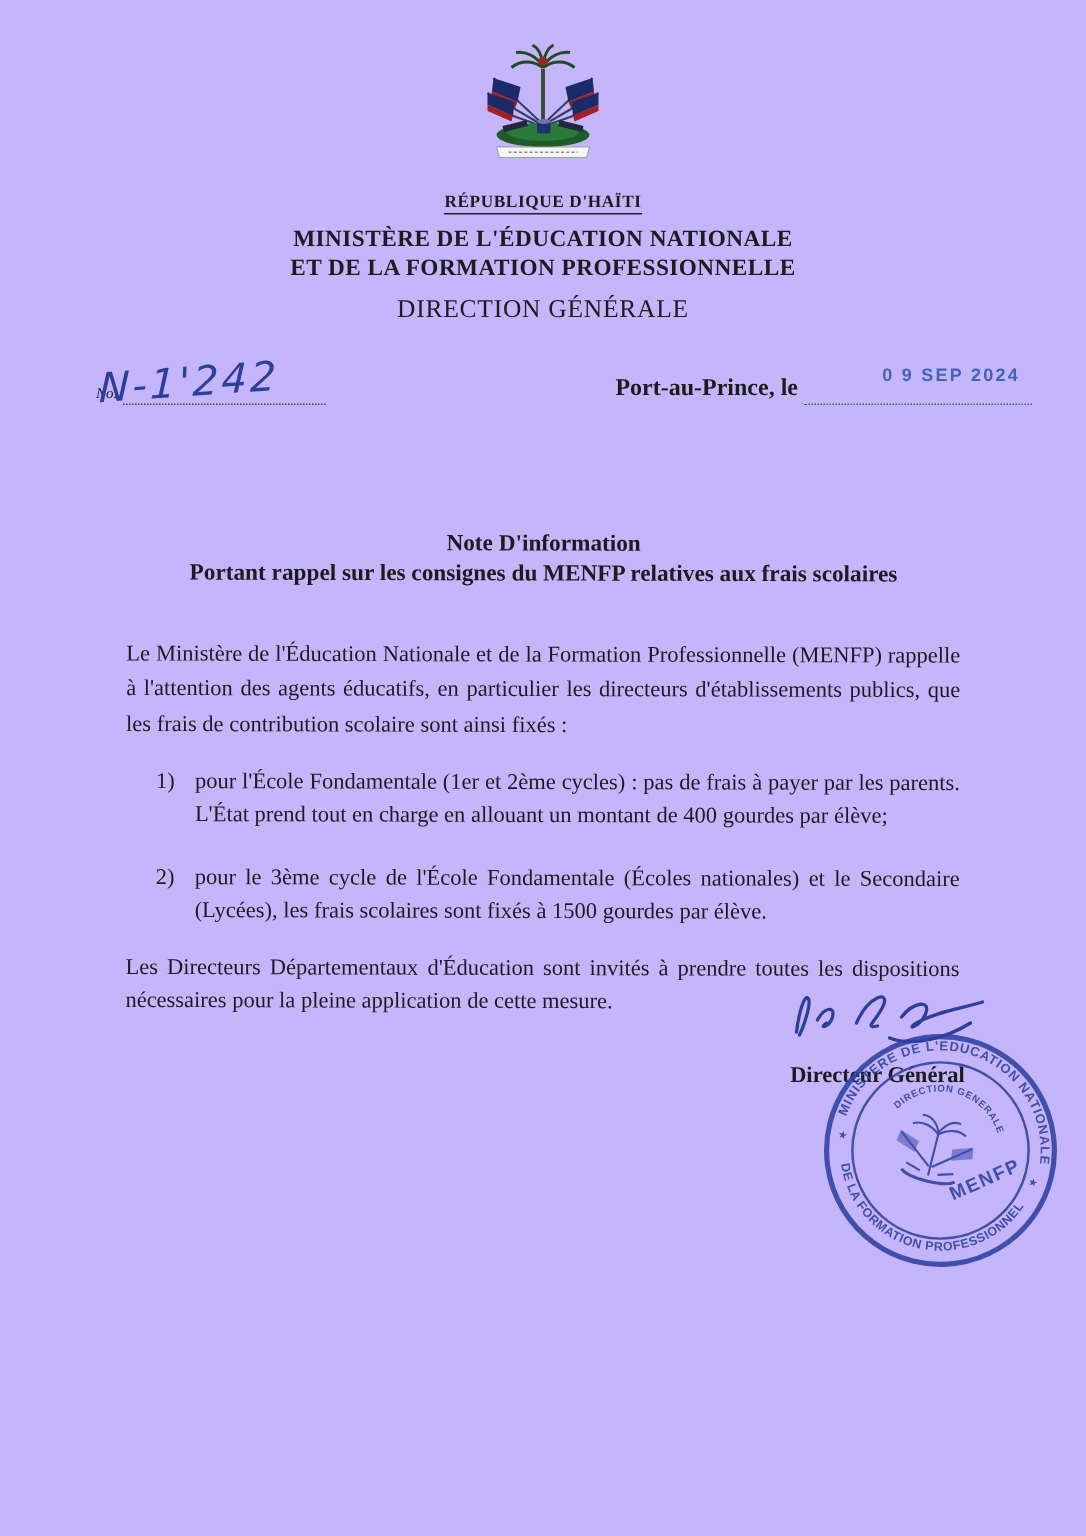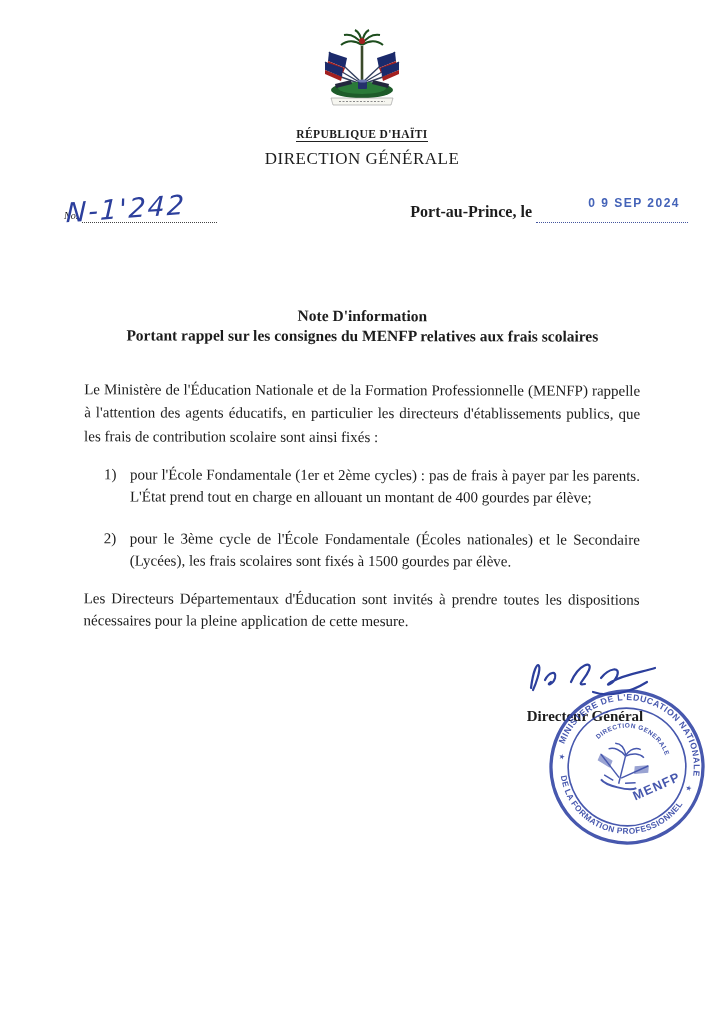--- a/index.html
+++ b/index.html
@@ -1,21 +1,21 @@
 <!DOCTYPE html>
 <html><head>
 <meta charset="utf-8">
 <style>
   * { margin: 0; padding: 0; box-sizing: border-box; }
   html, body { background: #e8e8e8; }
   .page {
     position: relative;
     width: 724px;
     height: 1024px;
-    background: #ffffff;
+    background: #c4b5fd;
     font-family: "Liberation Serif", serif;
     color: #1c1c1c;
     overflow: hidden;
   }
   
   .letterhead { text-align: center; padding-top: 28px; }
   .arms { display: inline-block; }
   .republic {
     display: inline-block;
     margin-top: 4px;
@@ -170,20 +170,24 @@
 
         <rect x="41" y="53" width="9" height="8" rx="1" fill="#24306b"></rect>
         <ellipse cx="45.5" cy="53" rx="4.5" ry="1.6" fill="#6b77b3"></ellipse>
 
         <path d="M14,70 L76,70 L74,77 L16,77 Z" fill="#f6f6f0" stroke="#999" stroke-width="0.6"></path>
         <line x1="22" y1="73.5" x2="68" y2="73.5" stroke="#8a8a8a" stroke-width="1" stroke-dasharray="2,1.5"></line>
       </svg>
     </span>
     <div>
       <span class="republic">RÉPUBLIQUE D'HAÏTI</span>
+    </div>
+    <div class="ministry">
+      <div>MINISTÈRE DE L'ÉDUCATION NATIONALE</div>
+      <div>ET DE LA FORMATION PROFESSIONNELLE</div>
     </div>
     <div class="direction">DIRECTION GÉNÉRALE</div>
   </div>
 
   <div class="ref-row">
     <div class="ref-left">
       <span class="no-label">No.</span>
       <span class="no-line"></span>
       <span class="no-value">N-1'242</span>
     </div>

